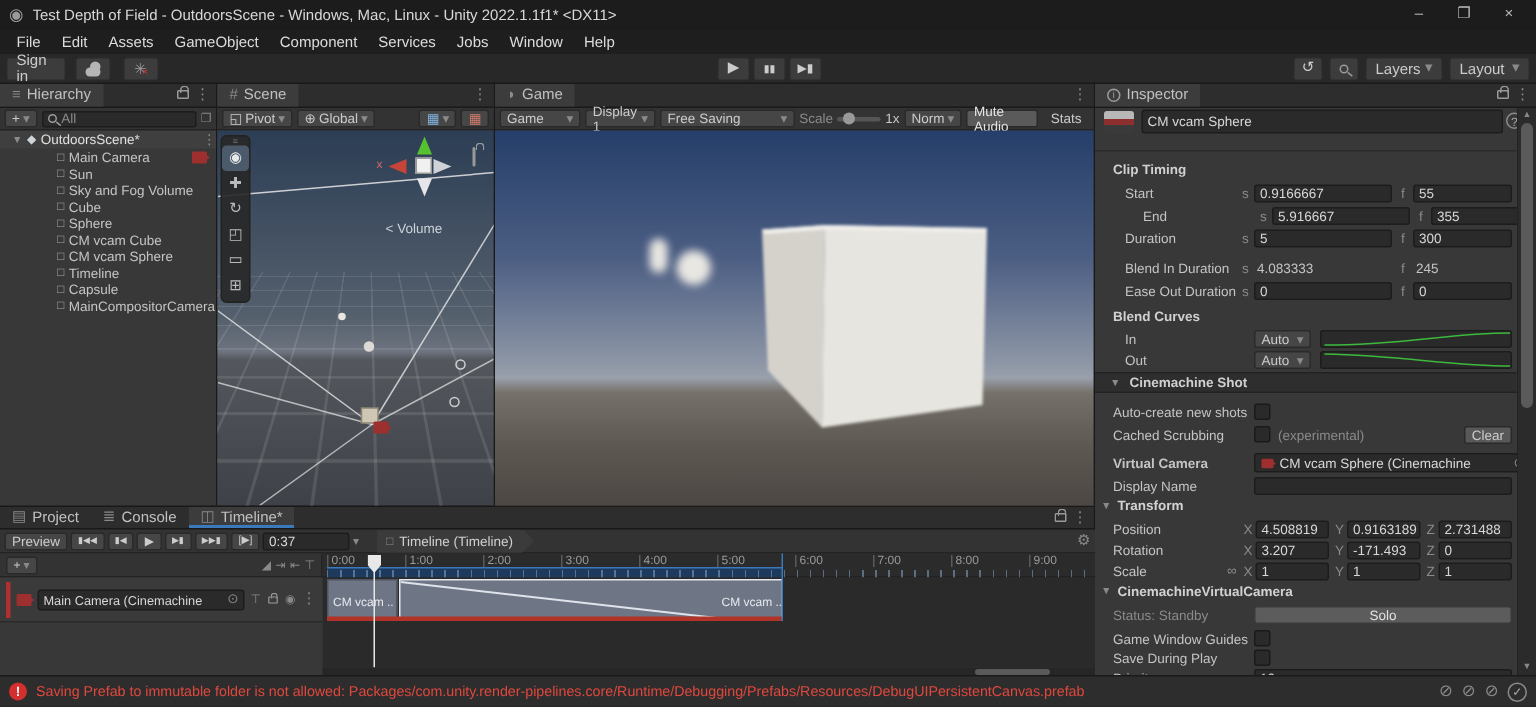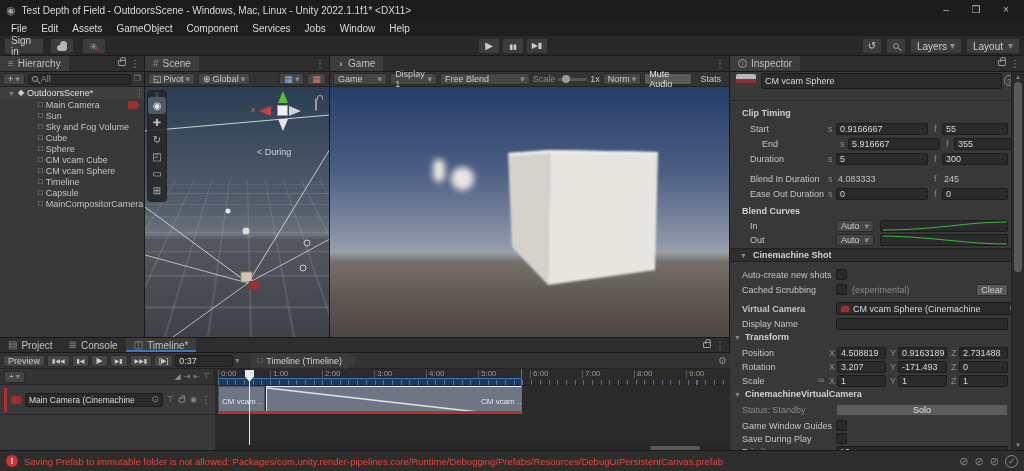--- a/index.html
+++ b/index.html
@@ -283,21 +283,21 @@
         <div class="axis" style="left:25px;top:2px;border-left:5px solid transparent;border-right:5px solid transparent;border-bottom:12px solid #57c22f;"></div>
         <div class="axis" style="left:6px;top:17px;border-top:5px solid transparent;border-bottom:5px solid transparent;border-right:12px solid #c64539;"></div>
         <span class="abs" style="left:-2px;top:16px;color:#d66;font-size:8px;">x</span>
         <div class="axis" style="left:36px;top:17px;border-top:5px solid transparent;border-bottom:5px solid transparent;border-left:12px solid #cfd2d6;"></div>
         <div class="axis" style="left:25px;top:30px;border-left:5px solid transparent;border-right:5px solid transparent;border-top:12px solid #e4e6e9;"></div>
         <div class="abs" style="left:24px;top:16px;width:11px;height:11px;background:#f0f0f0;border:1px solid #999;"></div>
       </div>
       <span class="lck abs" style="left:170px;top:4px;"></span>
       <div class="abs" style="left:112px;top:60px;color:#cdd2d8;font-size:9px;">
         <span class="g">&lt;</span>
-        <span>During</span>
+        <span>Volume</span>
       </div>
     </div>
   </div>
 
   <div class="abs game">
     <div class="tabbar">
       <div class="tab active">
         <span class="g dim">◗</span>
         <span>Game</span>
       </div>
@@ -307,21 +307,21 @@
     <div class="ptoolbar">
       <span class="mini-btn" style="width:62px;justify-content:space-between;">
           <span>Game</span>
           <span class="dim">▾</span>
         </span>
       <span class="mini-btn">
           <span>Display 1</span>
           <span class="dim">▾</span>
         </span>
       <span class="mini-btn" style="width:104px;justify-content:space-between;">
-          <span>Free Blend</span>
+          <span>Free Saving</span>
           <span class="dim">▾</span>
         </span>
       <span class="dim">Scale</span>
       <span style="width:34px;height:3px;background:#555;border-radius:2px;position:relative;display:inline-block;">
           <span style="position:absolute;left:4px;top:-3px;width:8px;height:8px;background:#999;border-radius:50%;"></span>
         </span>
       <span>1x</span>
       <span class="mini-btn">
           <span>Norm</span>
           <span class="dim">▾</span>

